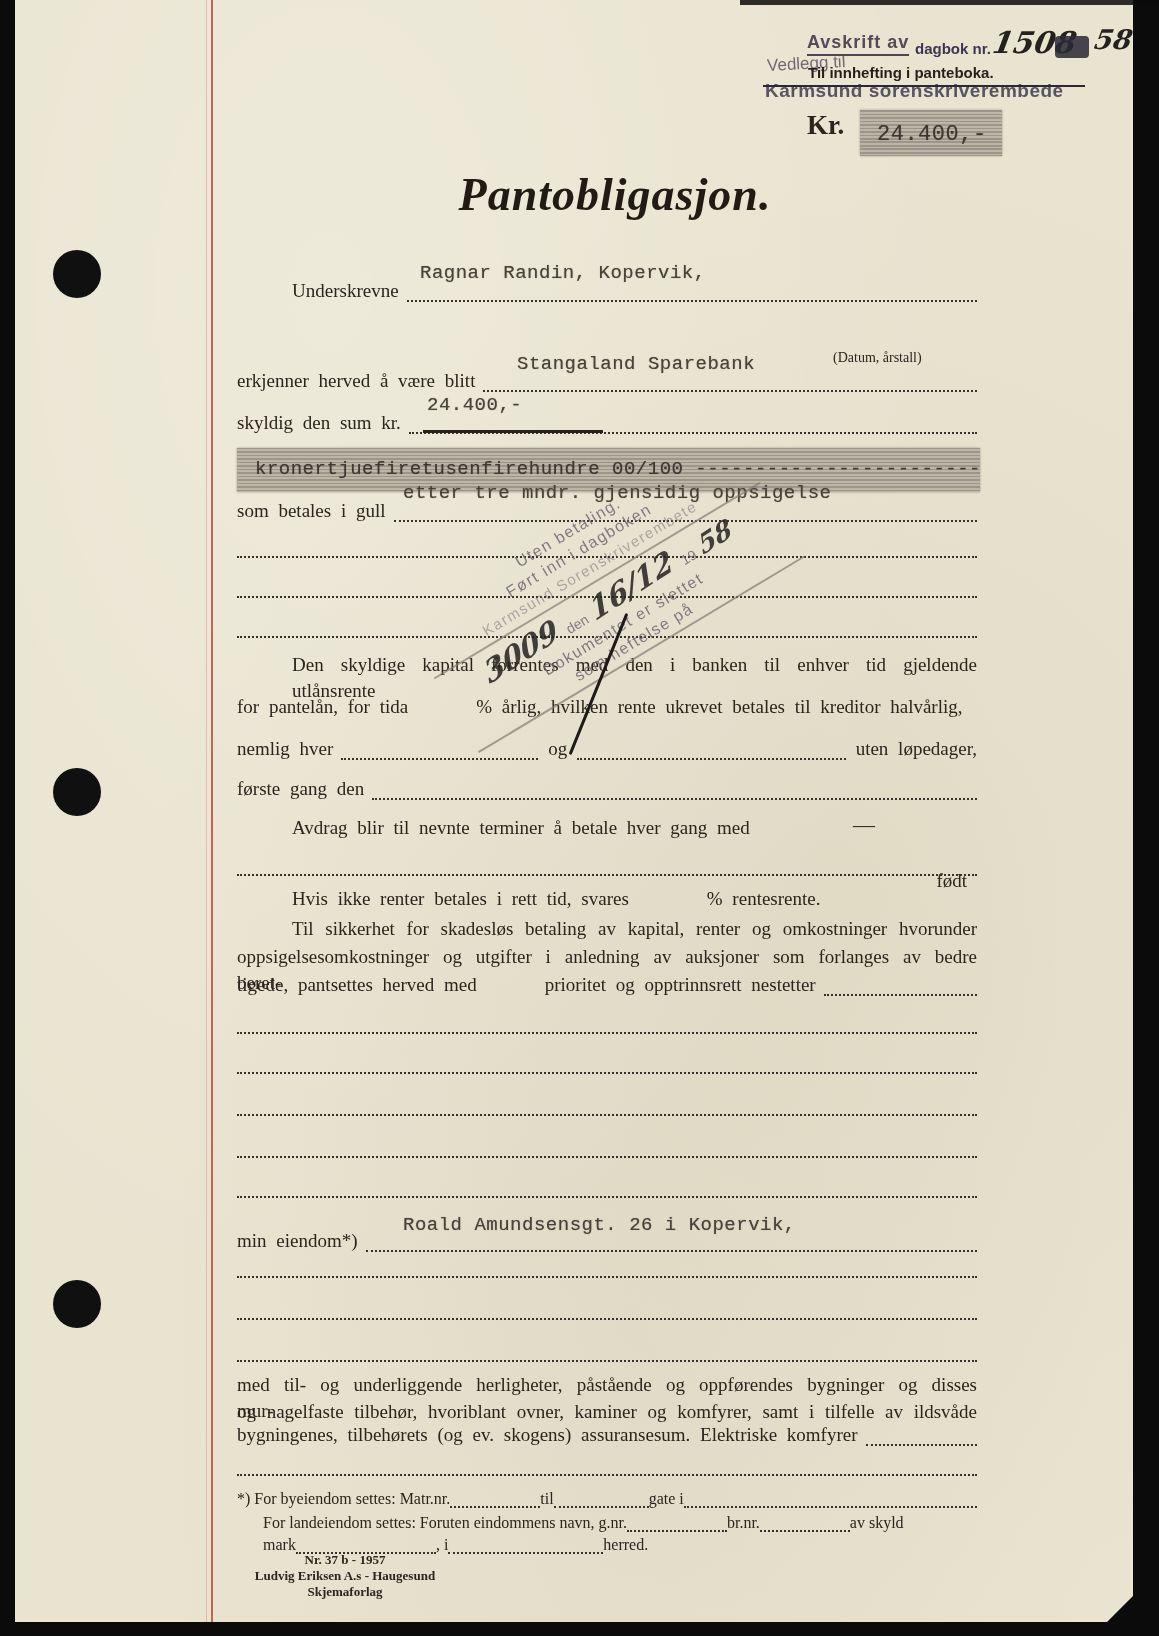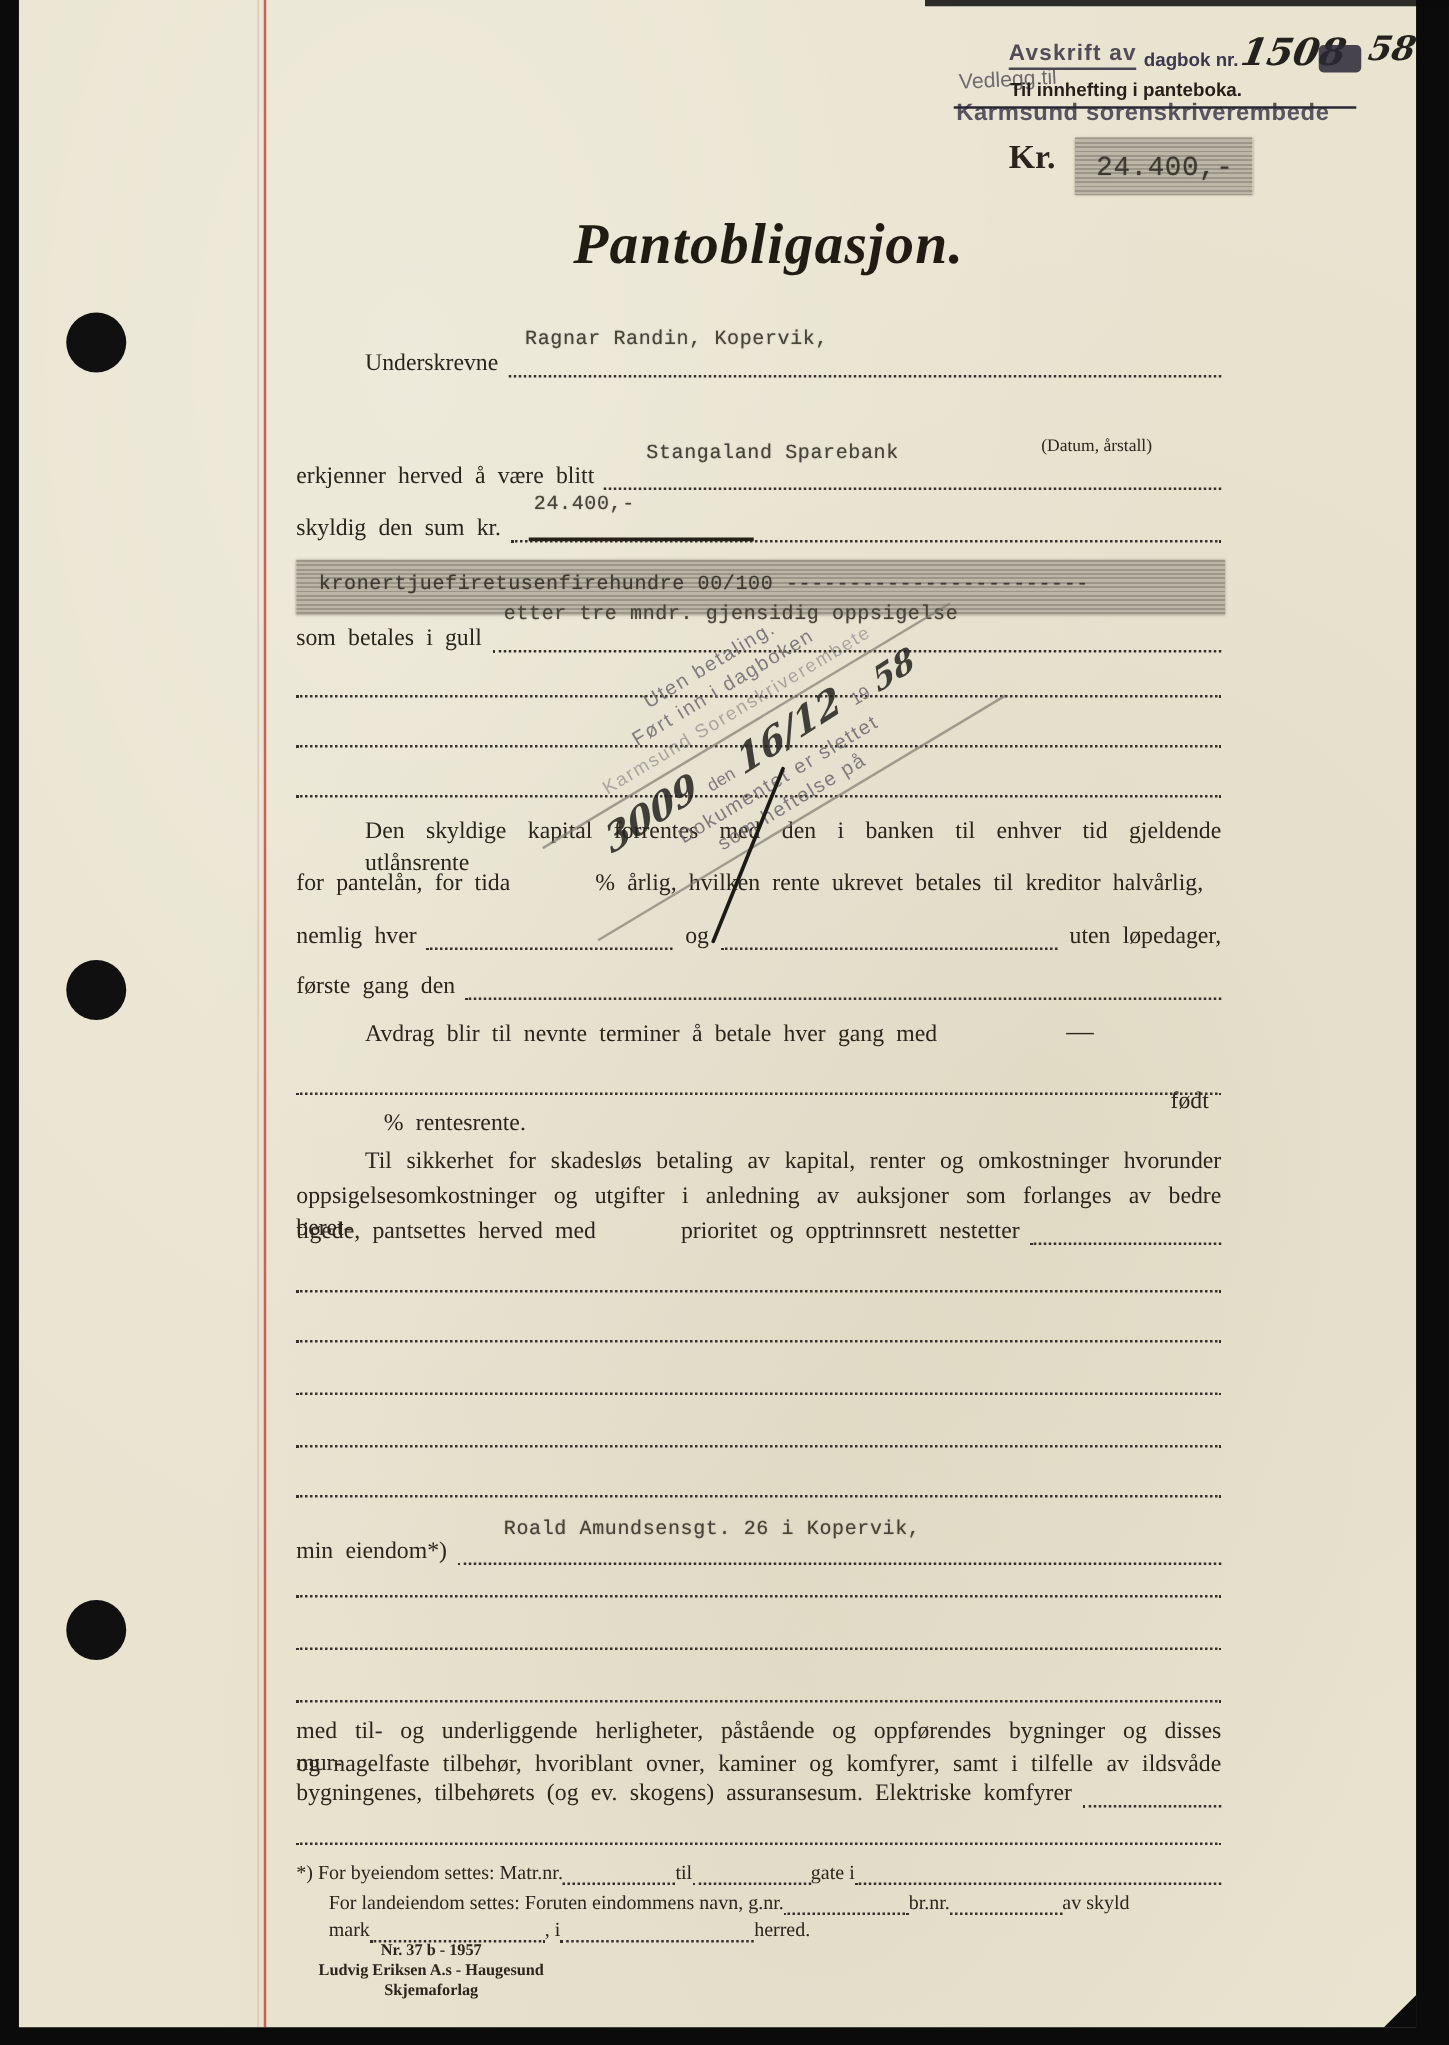--- a/index.html
+++ b/index.html
@@ -17,21 +17,21 @@
 
   .print{position:absolute;color:#2a251d;font-size:19px;line-height:26px;white-space:nowrap;}
   .row{position:absolute;left:222px;width:740px;height:30px;display:flex;align-items:flex-end;
        color:#2a251d;font-size:19px;}
   .row .lbl{white-space:nowrap;padding-right:8px;line-height:22px;}
   .row .lbl2{white-space:nowrap;padding:0 10px;line-height:22px;}
   .dots{flex:1 1 auto;border-bottom:2px dotted #35302a;height:24px;}
   .dotsf{flex:0 0 auto;border-bottom:2px dotted #35302a;height:24px;}
   .just{text-align:justify;text-align-last:justify;white-space:normal;}
   .typed{position:absolute;font-family:"Liberation Mono", monospace;color:#474339;
-         font-size:16px;letter-spacing:.5px;white-space:nowrap;
+         font-size:19px;letter-spacing:.5px;white-space:nowrap;
          text-shadow:0 0 1px rgba(60,56,48,.55);}
   .band{position:absolute;left:222px;width:743px;
         background:repeating-linear-gradient(180deg,#9b968a 0 1.5px,#bcb6a7 1.5px 3.5px);
         box-shadow:0 0 2px rgba(80,75,65,.5);}
   .stampink{position:absolute;color:#514c58;font-family:"Liberation Sans", sans-serif;white-space:nowrap;}
   .hand{font-family:"DejaVu Serif", serif;font-style:italic;font-weight:bold;color:#24221e;
         display:inline-block;transform:skewX(-10deg);} 
   .fn{position:absolute;color:#2a251d;font-size:16px;display:flex;align-items:flex-end;height:24px;}
   .fn .dots,.fn .dotsf{height:18px;border-bottom-width:2px;}
   .fn .lbl,.fn .lbl2{line-height:18px;}
@@ -141,20 +141,21 @@
     </div>
 
     <div class="print wordsp" style="left:277px;top:815px;">Avdrag blir til nevnte terminer å betale hver gang med</div>
     <div class="print" style="left:838px;top:812px;font-size:22px;">—</div>
 
     <div class="row" style="top:846px;">
         <span class="dots"></span>
       </div>
 
     <div class="row wordsp" style="top:884px;height:26px;">
+      <span class="lbl" style="padding-left:55px;">Hvis ikke renter betales i rett tid, svares</span>
       <span style="flex:0 0 70px;"></span>
       <span class="lbl">% rentesrente.</span>
     </div>
 
     <div class="print just wordsp" style="left:277px;top:916px;width:685px;">Til sikkerhet for skadesløs betaling av kapital, renter og omkostninger hvorunder</div>
     <div class="print just wordsp" style="left:222px;top:944px;width:740px;">oppsigelsesomkostninger og utgifter i anledning av auksjoner som forlanges av bedre beret-</div>
     <div class="row wordsp" style="top:966px;">
       <span class="lbl">tigede, pantsettes herved med</span>
       <span style="flex:0 0 60px;"></span>
       <span class="lbl">prioritet og opptrinnsrett nestetter</span>

